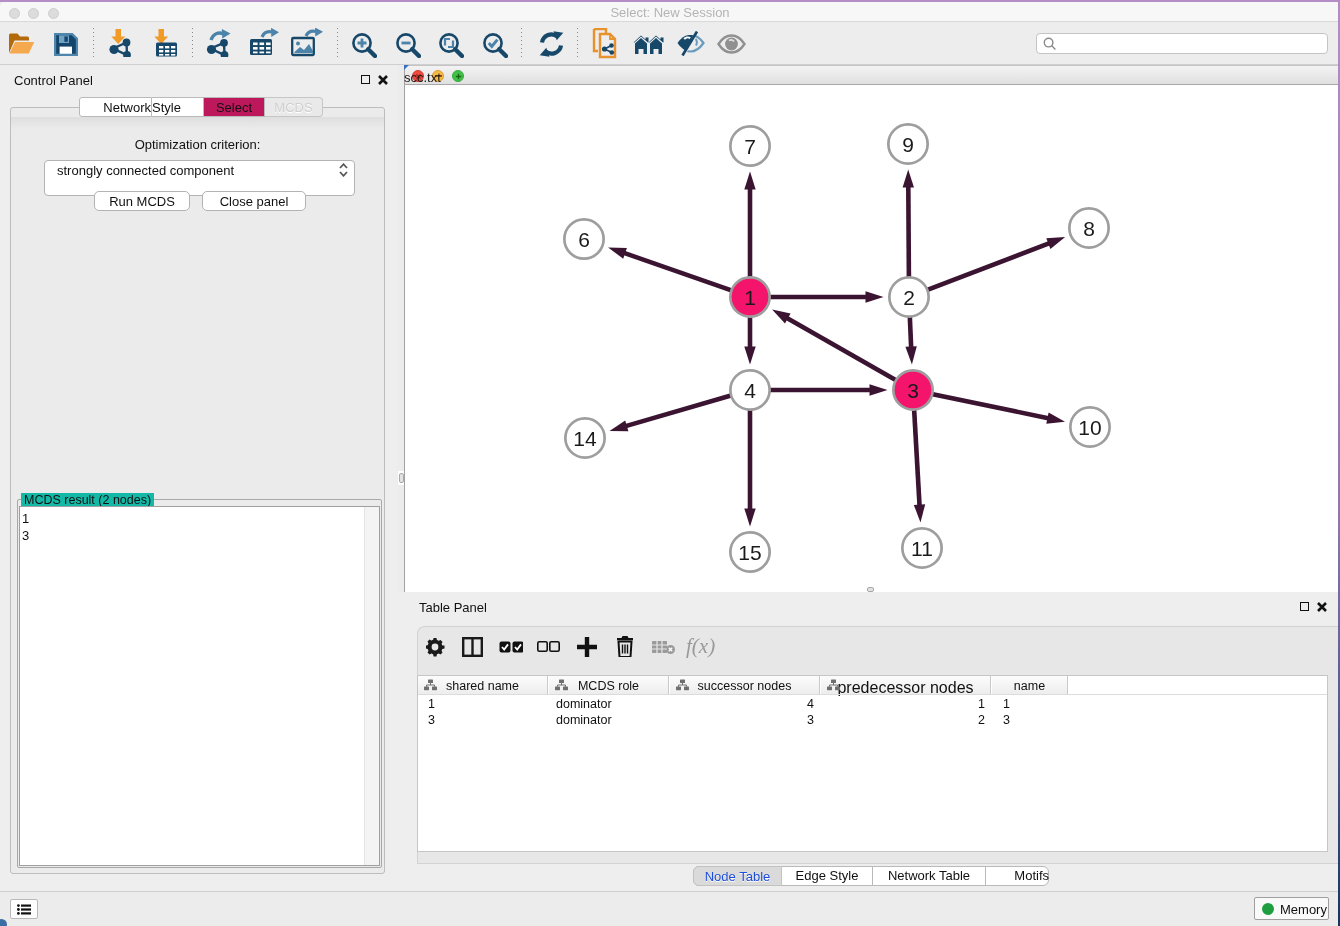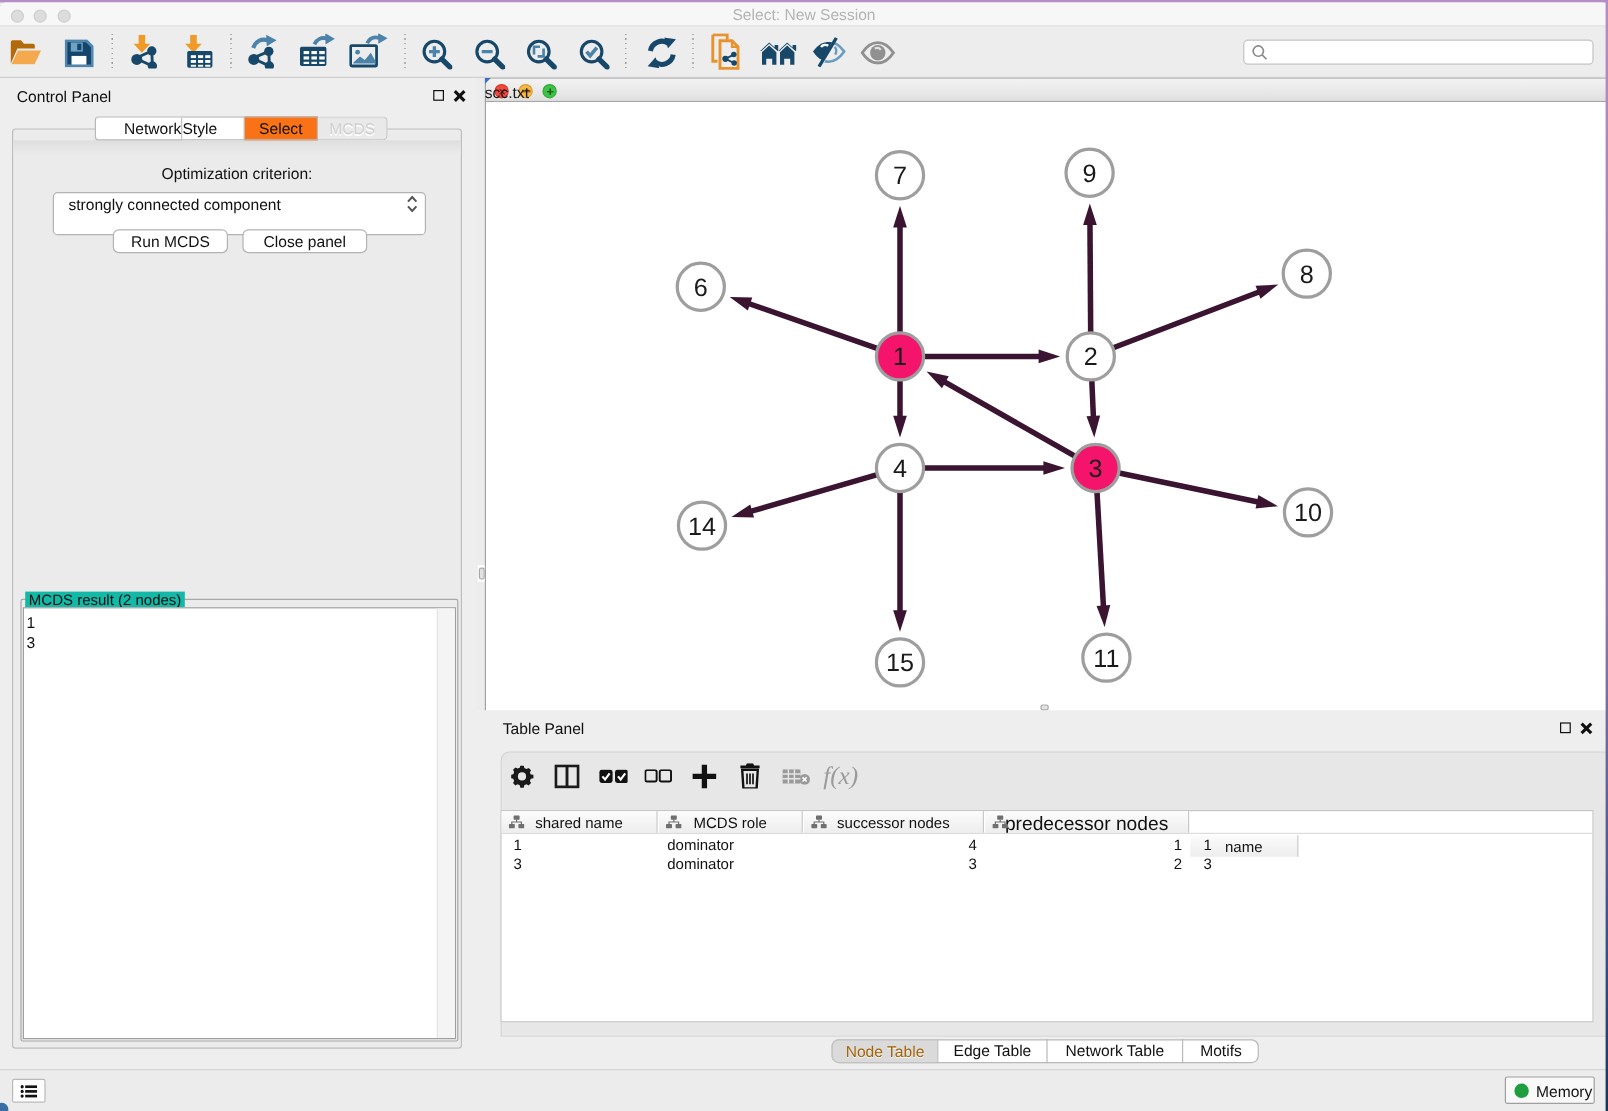--- a/index.html
+++ b/index.html
@@ -172,21 +172,21 @@
 <div class="abs" style="left:361px;top:75px;width:9px;height:9px;border:1.5px solid #111"></div>
 <svg class="abs" style="left:377px;top:74px" width="12" height="12" viewBox="0 0 12 12">
     <path d="M2 2 L10 10 M10 2 L2 10" stroke="#111" stroke-width="2.6"></path>
   </svg>
 
 <div class="abs" style="left:10px;top:107px;width:375px;height:767px;border:1px solid #bdbdbd;background:#ebebeb;border-radius:3px"></div>
 <div class="abs" style="left:11px;top:117px;width:373px;height:12px;background:linear-gradient(#dedede,#ebebeb)"></div>
 
 <div class="abs" style="left:79px;top:97px;width:73px;height:20px;background:#fff;border:1px solid #b9b9b9;border-radius:3px 0 0 3px;text-align:right;font-size:13px;line-height:19px">Network</div>
 <div class="abs" style="left:152px;top:97px;width:52px;height:20px;background:#fff;border:1px solid #b9b9b9;border-left:none;font-size:13px;line-height:19px">Style</div>
-<div class="abs" style="left:204px;top:97px;width:61px;height:20px;background:#f97316;border:1px solid #b9b9b9;border-left:none;text-align:center;font-size:13px;line-height:19px">Select</div>
+<div class="abs" style="left:204px;top:97px;width:61px;height:20px;background:#be185d;border:1px solid #b9b9b9;border-left:none;text-align:center;font-size:13px;line-height:19px">Select</div>
 <div class="abs" style="left:265px;top:97px;width:58px;height:20px;background:#e9e9e9;border:1px solid #c6c6c6;border-left:none;border-radius:0 4px 4px 0;text-align:center;font-size:13px;line-height:19px;color:#cfcfcf;text-shadow:0 1px 0 #fff">MCDS</div>
 
 <div class="abs" style="left:11px;top:137px;width:373px;text-align:center;font-size:13px">Optimization criterion:</div>
 <div class="abs" style="left:44px;top:160px;width:311px;height:36px;background:#fff;border:1px solid #b3b3b3;border-radius:4px;font-size:13px;line-height:19px;padding-left:12px">strongly connected component</div>
 <svg class="abs" style="left:338px;top:163px" width="11" height="14" viewBox="0 0 11 14">
     <path d="M2 5 L5.5 1.2 L9 5" fill="none" stroke="#555" stroke-width="1.7"></path>
     <path d="M2 9 L5.5 12.8 L9 9" fill="none" stroke="#555" stroke-width="1.7"></path>
   </svg>
 <div class="abs" style="left:94px;top:191px;width:96px;height:20px;background:#fff;border:1px solid #b3b3b3;border-radius:5px;text-align:center;font-size:13px;line-height:19px">Run MCDS</div>
 <div class="abs" style="left:202px;top:191px;width:104px;height:20px;background:#fff;border:1px solid #b3b3b3;border-radius:5px;text-align:center;font-size:13px;line-height:19px">Close panel</div>
@@ -362,40 +362,40 @@
     <div style="position:absolute;left:0;right:0;top:3px;text-align:center;font-size:16px;color:#111">predecessor nodes</div>
   </div>
 <svg style="position:absolute;left:827px;top:679px" width="13" height="12" viewBox="0 0 13 12">
     <g fill="#6f6f6f">
       <rect x="4" y="0.5" width="5" height="3.6" rx="0.6"></rect>
       <rect x="0" y="7.6" width="5" height="3.6" rx="0.6"></rect>
       <rect x="8" y="7.6" width="5" height="3.6" rx="0.6"></rect>
       <path d="M6.5 4 v2 M2.5 7.6 v-1.6 h8 v1.6" stroke="#6f6f6f" stroke-width="1" fill="none"></path>
     </g>
   </svg>
-<div style="position:absolute;left:992px;top:696px;width:90px;height:18px;border-right:1px solid #c9c9c9;background:linear-gradient(#fcfcfc,#ededed)">
+<div style="position:absolute;left:992px;top:676px;width:76px;height:18px;border-right:1px solid #c9c9c9;background:linear-gradient(#fcfcfc,#ededed)">
     <div style="position:absolute;left:0;right:0;top:3px;text-align:center;font-size:12.5px;color:#111">name</div>
   </div>
 <div class="abs" style="left:418px;top:694px;width:909px;height:1px;background:#dcdcdc"></div>
 <div style="position:absolute;left:428px;top:697px;font-size:12.5px">1</div>
 <div style="position:absolute;left:556px;top:697px;font-size:12.5px">dominator</div>
 <div style="position:absolute;left:670px;top:697px;width:144px;text-align:right;font-size:12.5px">4</div>
 <div style="position:absolute;left:821px;top:697px;width:164px;text-align:right;font-size:12.5px">1</div>
 <div style="position:absolute;left:1003px;top:697px;font-size:12.5px">1</div>
 <div style="position:absolute;left:428px;top:713px;font-size:12.5px">3</div>
 <div style="position:absolute;left:556px;top:713px;font-size:12.5px">dominator</div>
 <div style="position:absolute;left:670px;top:713px;width:144px;text-align:right;font-size:12.5px">3</div>
 <div style="position:absolute;left:821px;top:713px;width:164px;text-align:right;font-size:12.5px">2</div>
 <div style="position:absolute;left:1003px;top:713px;font-size:12.5px">3</div>
 
 <div class="abs" style="left:693px;top:866px;width:356px;height:20px;background:#fff;border:1px solid #b9b9b9;border-radius:6px"></div>
-<div class="abs" style="left:693px;top:866px;width:89px;height:20px;background:#dadada;border:1px solid #c2c2c2;border-radius:6px 0 0 6px;text-align:center;font-size:13px;line-height:19px;color:#a16207;text-shadow:0 1px 0 #fff">Node Table</div>
-<div class="abs" style="left:782px;top:866px;width:91px;height:20px;border-right:1px solid #b9b9b9;text-align:center;font-size:13px;line-height:20px">Edge Table</div>
+<div class="abs" style="left:693px;top:866px;width:89px;height:20px;background:#dadada;border:1px solid #c2c2c2;border-radius:6px 0 0 6px;text-align:center;font-size:13px;line-height:19px;color:#1d4ed8;text-shadow:0 1px 0 #fff">Node Table</div>
+<div class="abs" style="left:782px;top:866px;width:91px;height:20px;border-right:1px solid #b9b9b9;text-align:center;font-size:13px;line-height:20px">Edge Style</div>
 <div class="abs" style="left:873px;top:866px;width:113px;height:20px;border-right:1px solid #b9b9b9;text-align:center;font-size:13px;line-height:20px">Network Table</div>
-<div class="abs" style="left:986px;top:866px;width:63px;height:32px;text-align:center;font-size:13px;line-height:20px">Motifs</div>
+<div class="abs" style="left:986px;top:866px;width:63px;height:32px;text-align:right;font-size:13px;line-height:20px">Motifs</div>
 
 <div class="abs" style="left:0;top:891px;width:1340px;height:1px;background:#cfcfcf"></div>
 <div class="abs" style="left:0;top:892px;width:1340px;height:34px;background:#ececec"></div>
 <div class="abs" style="left:10px;top:899px;width:28px;height:20px;background:#fdfdfd;border:1px solid #b9b9b9;border-radius:2px"></div>
 <svg class="abs" style="left:17px;top:904px" width="14" height="11" viewBox="0 0 14 11">
     <g fill="#111">
       <circle cx="1.4" cy="1.6" r="1.4"></circle>
       <circle cx="1.4" cy="5.5" r="1.4"></circle>
       <circle cx="1.4" cy="9.4" r="1.4"></circle>
       <rect x="4" y="0.5" width="10" height="2.2"></rect>

